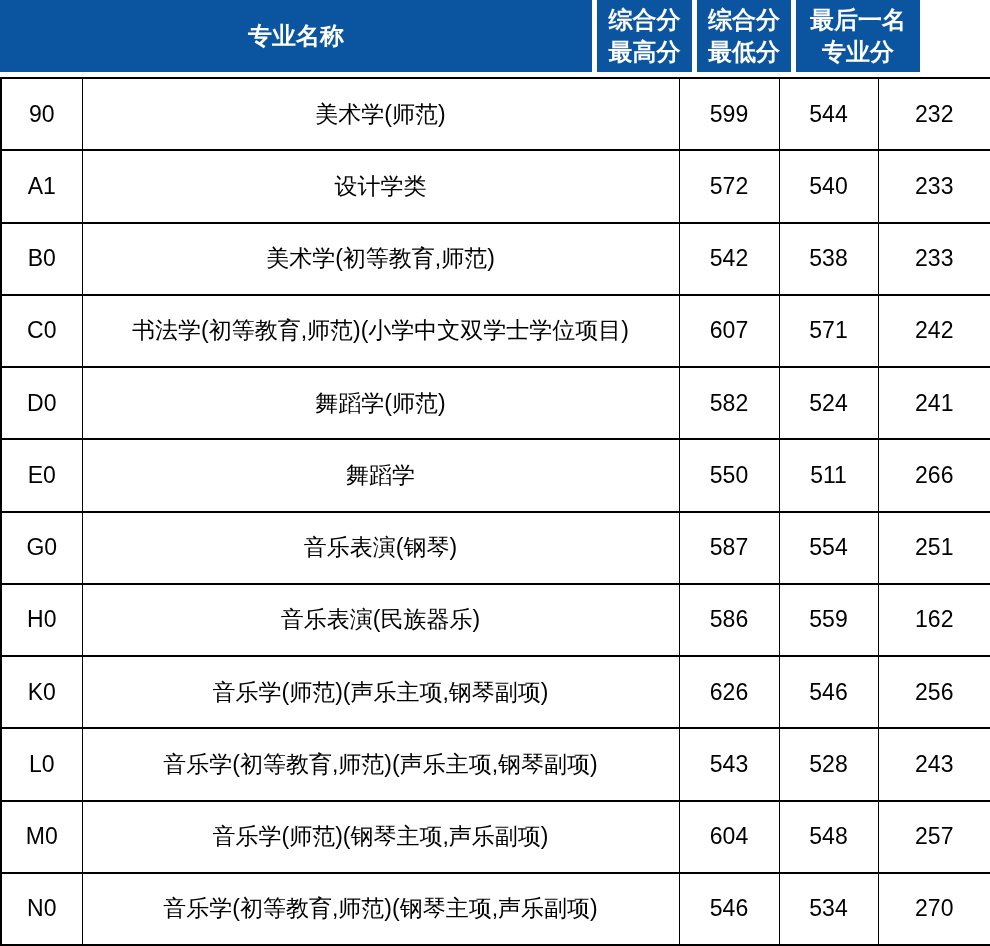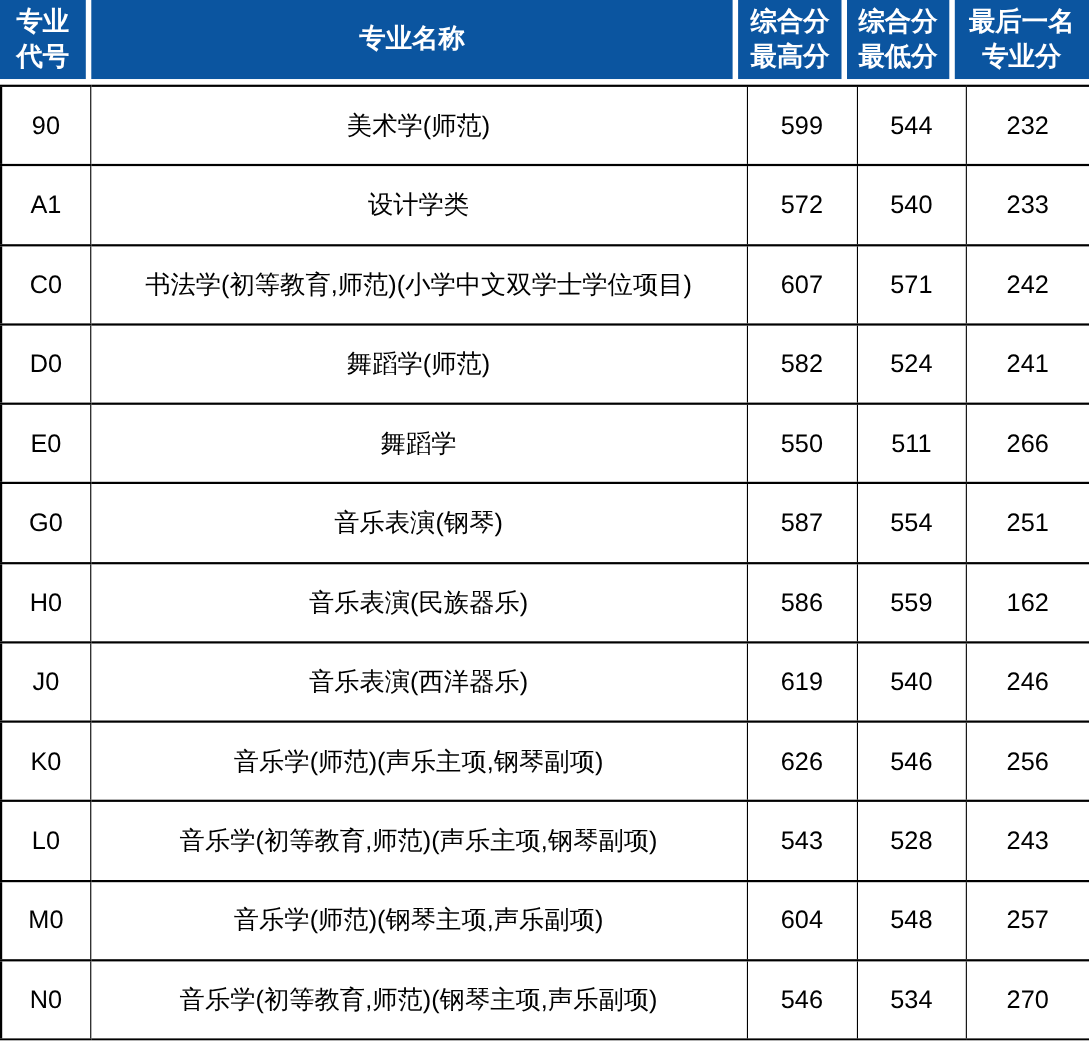--- a/index.html
+++ b/index.html
@@ -69,22 +69,20 @@
   col.c-max  { width: 100px; }
   col.c-min  { width: 99px;  }
   col.c-last { width: 113px; }
 </style>
 </head>
 <body>
 
 <div class="sheet">
 
   <div class="thead">
-    <div class="th c-code">专业
-代号</div>
     <div class="th c-name">专业名称</div>
     <div class="th c-max">综合分
 最高分</div>
     <div class="th c-min">综合分
 最低分</div>
     <div class="th c-last">最后一名
 专业分</div>
   </div>
 
   <div class="thead-gap"></div>
@@ -103,20 +101,27 @@
         <td>美术学(师范)</td>
         <td>599</td>
         <td>544</td>
         <td>232</td>
       </tr>
       <tr>
         <td>A1</td>
         <td>设计学类</td>
         <td>572</td>
         <td>540</td>
+        <td>233</td>
+      </tr>
+      <tr>
+        <td>B0</td>
+        <td>美术学(初等教育,师范)</td>
+        <td>542</td>
+        <td>538</td>
         <td>233</td>
       </tr>
       <tr>
         <td>C0</td>
         <td>书法学(初等教育,师范)(小学中文双学士学位项目)</td>
         <td>607</td>
         <td>571</td>
         <td>242</td>
       </tr>
       <tr>
@@ -141,27 +146,20 @@
         <td>251</td>
       </tr>
       <tr>
         <td>H0</td>
         <td>音乐表演(民族器乐)</td>
         <td>586</td>
         <td>559</td>
         <td>162</td>
       </tr>
       <tr>
-        <td>J0</td>
-        <td>音乐表演(西洋器乐)</td>
-        <td>619</td>
-        <td>540</td>
-        <td>246</td>
-      </tr>
-      <tr>
         <td>K0</td>
         <td>音乐学(师范)(声乐主项,钢琴副项)</td>
         <td>626</td>
         <td>546</td>
         <td>256</td>
       </tr>
       <tr>
         <td>L0</td>
         <td>音乐学(初等教育,师范)(声乐主项,钢琴副项)</td>
         <td>543</td>

